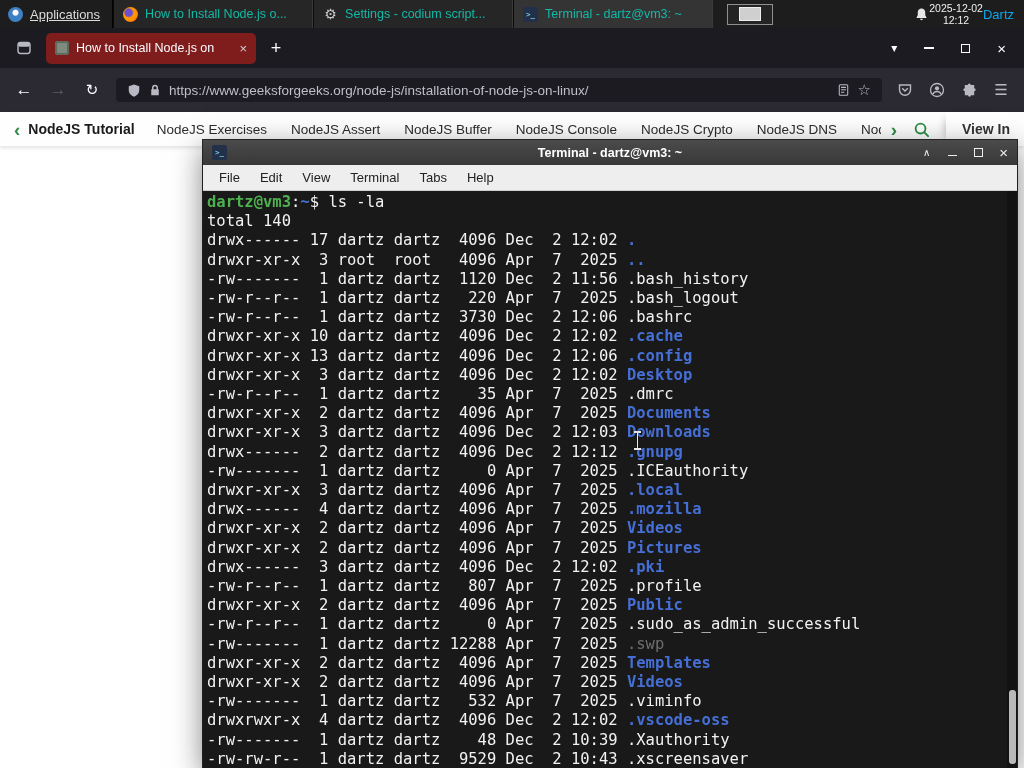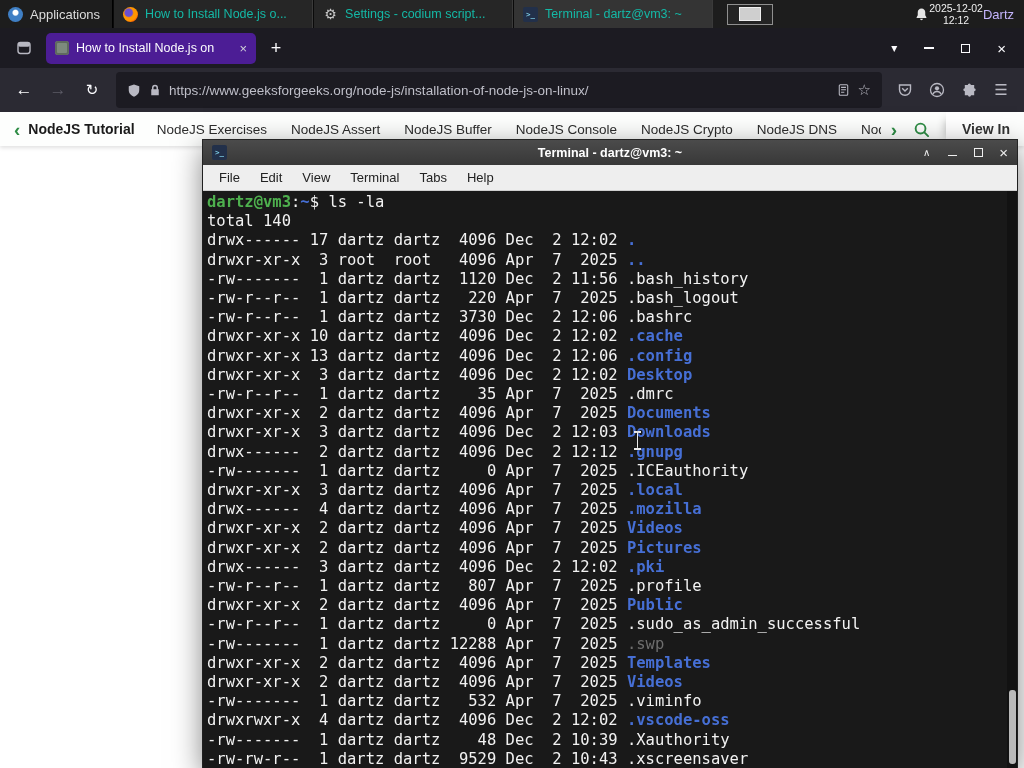--- a/index.html
+++ b/index.html
@@ -3,46 +3,46 @@
 <meta charset="utf-8">
 <style>
   * { box-sizing: border-box; margin: 0; padding: 0; }
   html,body { width:1024px; height:768px; overflow:hidden; background:#000; }
   .screen { position:relative; width:1024px; height:768px; overflow:hidden;
             font-family:"Liberation Sans", sans-serif; background:#fff; }
 
   
   .taskbar { position:absolute; top:0; left:0; right:0; height:28px; background:#1d1d1d;
              display:flex; align-items:stretch; color:#dcdcdc; font-size:13px; z-index:60; }
-  .tb-apps { display:flex; align-items:center; gap:7px; padding:0 12px 0 8px; border-right:1px solid #000; cursor:default; }
+  .tb-apps { display:flex; align-items:center; gap:7px; padding:0 12px 0 8px; border-right:1px solid #000; cursor:default;text-decoration:underline; }
   .apps-icon { width:15px; height:15px; border-radius:50%;
                background:radial-gradient(circle at 50% 38%, #ffffff 0 20%, #3f7fc4 30% 100%); }
   .tb-windows { display:flex; align-items:stretch; }
   .tb-win { display:flex; align-items:center; gap:7px; width:200px; padding:0 9px;
             background:#262626; border-left:1px solid #0a0a0a; border-right:1px solid #3a3a3a; overflow:hidden; }
   .tb-win.active { background:#343434; }
   .tb-title { white-space:nowrap; overflow:hidden; font-size:12.5px; color:#14b8a6; }
   .tb-ic { flex:0 0 auto; width:15px; height:15px; display:flex; align-items:center; justify-content:center; }
   .ic-firefox { border-radius:50%;
      background:radial-gradient(circle at 38% 38%, #6a4fd0 0 27%, #ff9500 38% 62%, #ff5e00 75%, #e83a00 100%); }
   .ic-settings-gear { color:#c7c7c7; font-size:14px; line-height:15px; }
   .ic-terminal { background:#22304a; border-radius:2px; color:#7fd0e8; font-size:7.5px; font-weight:bold;
                  font-family:"DejaVu Sans Mono", monospace; }
   .tb-pager { margin-left:14px; align-self:center; width:46px; height:21px; border:1px solid #8f8f8f;
               display:flex; align-items:center; justify-content:center; background:#242424; }
   .pager-win { width:22px; height:14px; background:#cfcfcf; border:1px solid #efefef; display:block; }
   .tb-right { margin-left:auto; display:flex; align-items:center; padding:0 10px; }
   .tb-clock { text-align:center; font-size:10.5px; line-height:12px; color:#f0f0f0; }
-  .tb-user { font-size:13px; color:#c4b5fd; }
+  .tb-user { font-size:13px; color:#0ea5e9; }
 
   
   .browser { position:absolute; top:28px; left:0; width:1024px; height:740px; display:flex; flex-direction:column; }
   .tabbar { height:40px; background:#1c1b22; display:flex; align-items:center; padding:0 10px; }
   .ffview-btn { width:28px; height:28px; display:flex; align-items:center; justify-content:center; border-radius:4px; }
-  .tab { width:210px; height:31px; background:#4c1d95; border-radius:5px; margin-left:8px;
+  .tab { width:210px; height:31px; background:#7f1d1d; border-radius:5px; margin-left:8px;
          display:flex; align-items:center; gap:7px; padding:0 9px; color:#fbfbfe; font-size:12.5px; }
   .favicon { width:14px; height:14px; border-radius:3px; background:#7d8a7d;
              box-shadow:inset 0 0 0 2px #5f6a5f; flex:0 0 auto; }
   .tab-title { flex:1; white-space:nowrap; overflow:hidden; }
   .newtab { width:28px; height:28px; margin-left:6px; display:flex; align-items:center; justify-content:center;
             color:#fbfbfe; font-size:18px; border-radius:4px; }
   .tab-spacer { flex:1; }
   .tab-list-btn { color:#fbfbfe; font-size:12px; margin-right:26px; }
   .win-controls { display:flex; align-items:center; gap:26px; padding-right:8px; color:#fbfbfe; }
   .wc-min { width:10px; border-bottom:2px solid #fbfbfe; height:2px; display:block; }
@@ -57,21 +57,21 @@
   .gshade::before { content:"∧"; }
   .gstar::before { content:"☆"; }
   .gburger::before { content:"☰"; }
   .glangle::before { content:"‹"; }
   .grangle::before { content:"›"; }
 
   .toolbar { height:44px; background:#2b2a33; display:flex; align-items:center; padding:0 8px; gap:2px; }
   .nav-btn { width:32px; height:32px; display:flex; align-items:center; justify-content:center;
              color:#fbfbfe; font-size:17px; border-radius:4px; }
   .nav-btn.disabled { color:#5c5b66; }
-  .urlbar { flex:1; height:36px; margin:0 6px; background:#1c1b22; border-radius:4px;
+  .urlbar { flex:1; height:24px; margin:0 6px; background:#1c1b22; border-radius:4px;
             display:flex; align-items:center; gap:8px; padding:0 11px; }
   .url-text { flex:1; color:#bfbfc9; font-size:13.5px; white-space:nowrap; overflow:hidden; }
   .url-icon { display:flex; align-items:center; }
   .star-btn { color:#b9b9c3; font-size:15px; }
   .tb-action { width:30px; height:30px; display:flex; align-items:center; justify-content:center;
                color:#b9b9c3; border-radius:4px; }
   .tb-action.gburger { font-size:15px; }
 
   
   .sitenav { height:34px; background:#fdfefd; display:flex; align-items:center; padding:0 14px;

